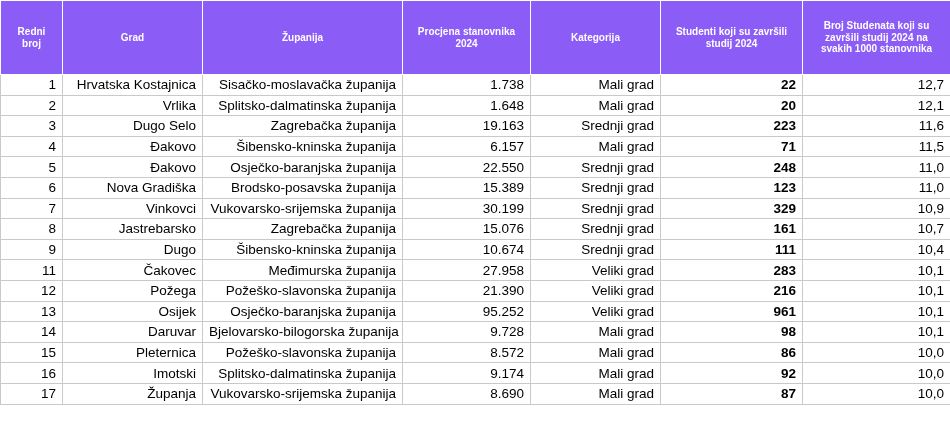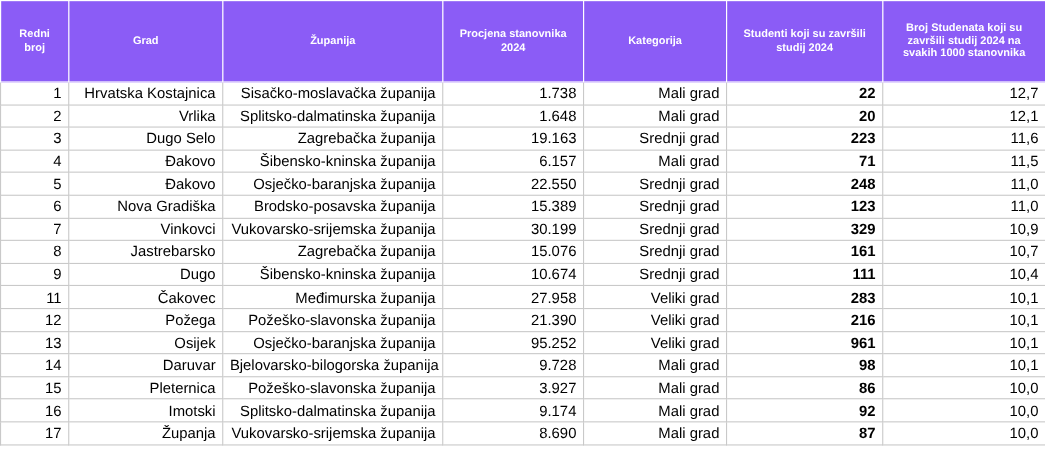--- a/index.html
+++ b/index.html
@@ -183,21 +183,21 @@
         <td class="col-zup txt">Bjelovarsko-bilogorska županija</td>
         <td class="col-proc num">9.728</td>
         <td class="col-kat txt">Mali grad</td>
         <td class="col-stud num">98</td>
         <td class="col-per num">10,1</td>
       </tr>
       <tr>
         <td class="col-rb num">15</td>
         <td class="col-grad txt">Pleternica</td>
         <td class="col-zup txt">Požeško-slavonska županija</td>
-        <td class="col-proc num">3.927</td>
+        <td class="col-proc num">8.572</td>
         <td class="col-kat txt">Mali grad</td>
         <td class="col-stud num">86</td>
         <td class="col-per num">10,0</td>
       </tr>
       <tr>
         <td class="col-rb num">16</td>
         <td class="col-grad txt">Imotski</td>
         <td class="col-zup txt">Splitsko-dalmatinska županija</td>
         <td class="col-proc num">9.174</td>
         <td class="col-kat txt">Mali grad</td>

